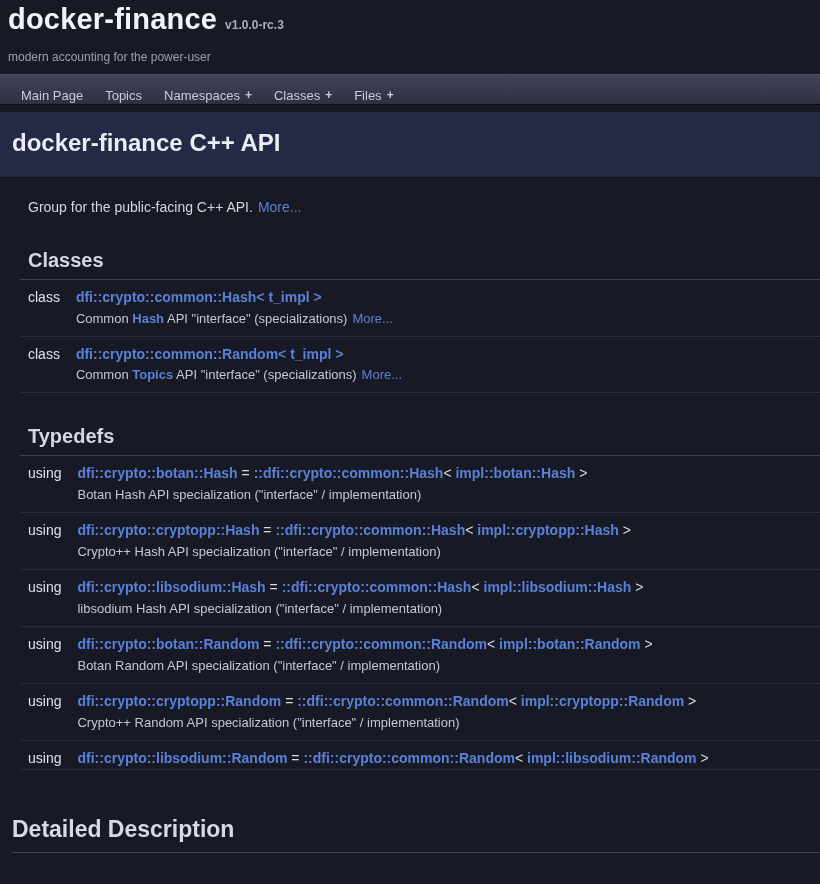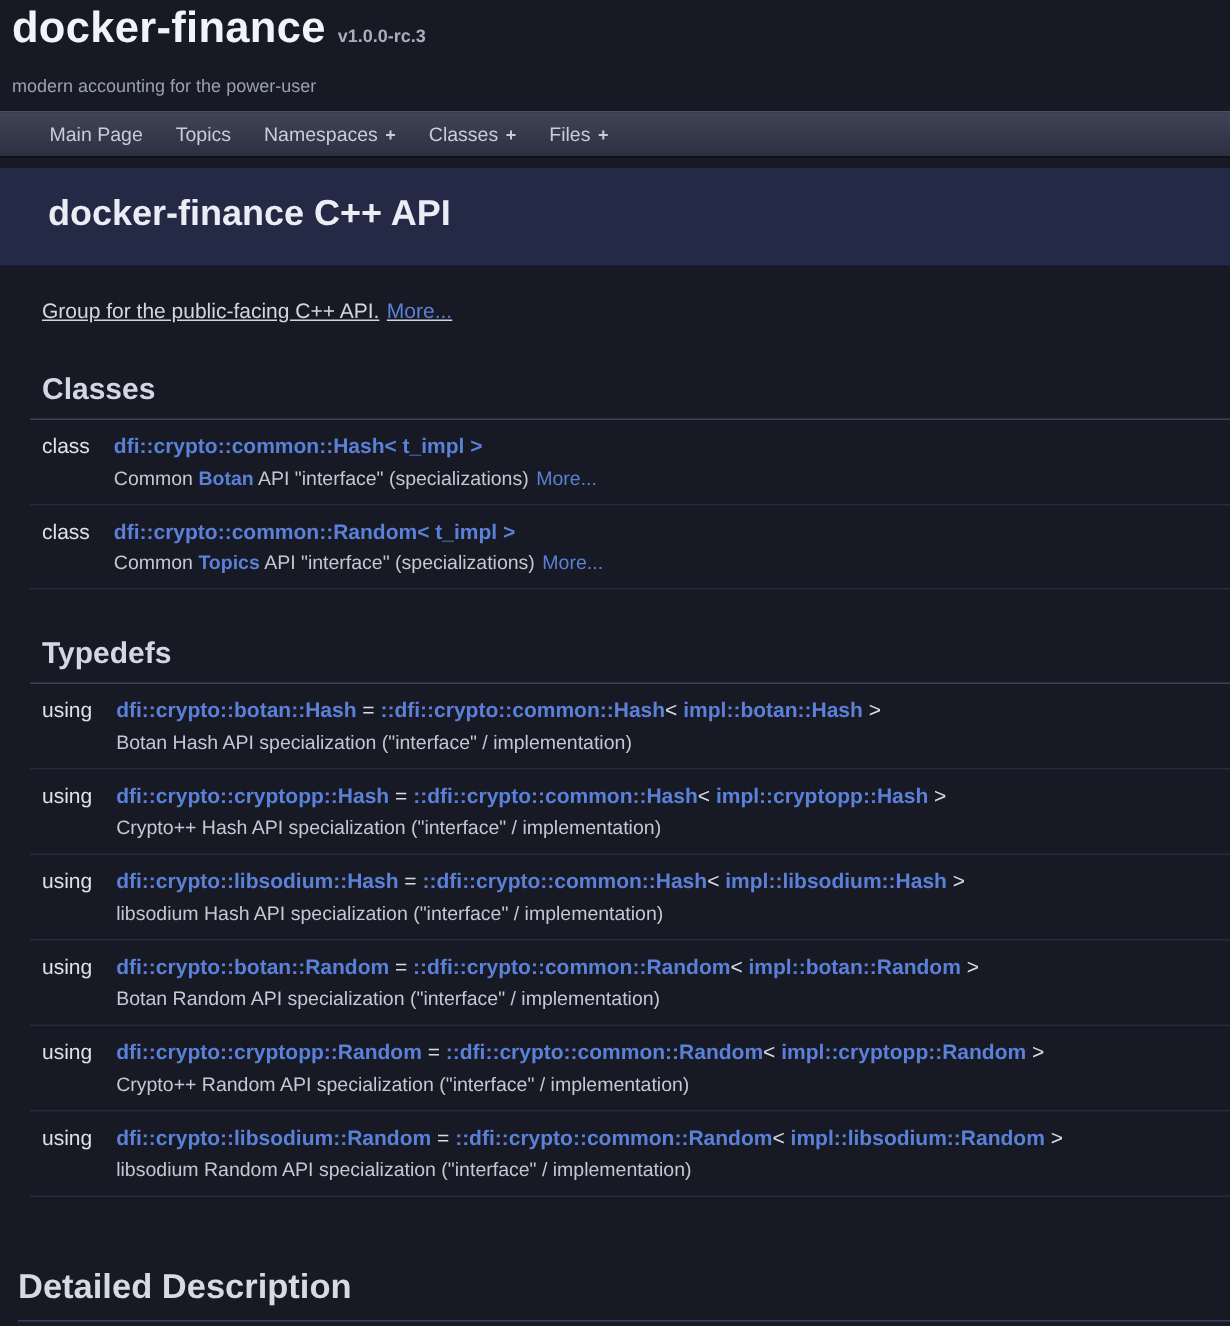--- a/index.html
+++ b/index.html
@@ -13,39 +13,39 @@
     font: 14px/1.35 "Liberation Sans", sans-serif;
   }
   
   #titlearea { padding: 0 8px 0 8px; }
   .projectrow { display: flex; align-items: baseline; gap: 8px; }
   .projectname { font-size: 29px; font-weight: 700; color: #f1f3f8; letter-spacing: 0.2px; }
   .projectnumber { font-size: 12px; color: #a9aebc; font-weight: bold; }
   .projectbrief { font-size: 12px; color: #9aa0af; margin: 10px 0 9px 0; }
   
   .tabs {
-    display: flex; align-items: center; height: 31px;
+    display: flex; align-items: flex-end; height: 31px;
     background: linear-gradient(#404456, #2d3040);
     border-top: 1px solid #4b4f61;
     border-bottom: 1px solid #0e1018;
-    padding-left: 22px;
+    padding-left: 10px;
   }
   .tab { display: flex; align-items: center; padding: 0 11px; font-size: 13px; color: #c9cdd9; cursor: pointer; white-space: nowrap; }
   .tab .plus { margin-left: 5px; font-size: 12px; color: #c9cdd9; font-weight: 700; }
   
   .pageheader {
     background: #242946;
     border-bottom: 1px solid #121527;
     padding: 15px 12px 17px 12px;
     margin-top: 7px;
   }
-  .pagetitle { font-size: 24px; font-weight: 700; color: #eaedf4; margin-left: 20px; }
+  .pagetitle { font-size: 24px; font-weight: 700; color: #eaedf4; }
   
   .contents { padding: 2px 0 30px 12px; }
-  .textblock { margin: 18px 16px 8px 16px; font-size: 14px; color: #d2d6e0; text-decoration: underline; }
+  .textblock { margin: 18px 16px 8px 16px; font-size: 14px; color: #d2d6e0; }
   a { color: #5a80d8; text-decoration: none; cursor: pointer; }
   a.el { font-weight: 700; }
   .morelink { margin-left: 5px; }
   .groupheader {
     margin: 30px 0 0 8px;
     padding: 0 0 5px 8px;
     font-size: 20px; font-weight: 700; color: #d3d7e3;
     border-bottom: 1px solid #3b3f58;
   }
   table.memberdecls { border-collapse: collapse; width: calc(100% - 8px); margin-left: 8px; }
@@ -110,21 +110,21 @@
 
   <h2 class="groupheader">Classes</h2>
   <table class="memberdecls">
     <tbody>
       <tr>
         <td class="memItemLeft">class</td>
         <td class="memItemRight"><a class="el" href="#">dfi::crypto::common::Hash&lt; t_impl &gt;</a></td>
       </tr>
       <tr>
         <td class="mdescLeft"></td>
-        <td class="mdescRight"><span>Common </span><a class="el" href="#">Botan</a><span> API "interface" (specializations)</span><a class="morelink" href="#">More...</a></td>
+        <td class="mdescRight"><span>Common </span><a class="el" href="#">Hash</a><span> API "interface" (specializations)</span><a class="morelink" href="#">More...</a></td>
       </tr>
       <tr class="memSeparator">
           <td colspan="2"></td>
         </tr>
 
       <tr>
         <td class="memItemLeft">class</td>
         <td class="memItemRight"><a class="el" href="#">dfi::crypto::common::Random&lt; t_impl &gt;</a></td>
       </tr>
       <tr>
@@ -221,24 +221,20 @@
         </tr>
 
       <tr>
         <td class="memItemLeft">using</td>
         <td class="memItemRight"><a class="el" href="#">dfi::crypto::libsodium::Random</a>
           <span class="op">=</span>
           <a class="el" href="#">::dfi::crypto::common::Random</a><span class="op">&lt;</span>
           <a class="el" href="#">impl::libsodium::Random</a>
           <span class="op">&gt;</span></td>
       </tr>
-      <tr>
-        <td class="mdescLeft"></td>
-        <td class="mdescRight">libsodium Random API specialization ("interface" / implementation)</td>
-      </tr>
       <tr class="memSeparator">
           <td colspan="2"></td>
         </tr>
     </tbody>
   </table>
 
   <h1 class="detailheader">Detailed Description</h1>
 
 </div>
 

